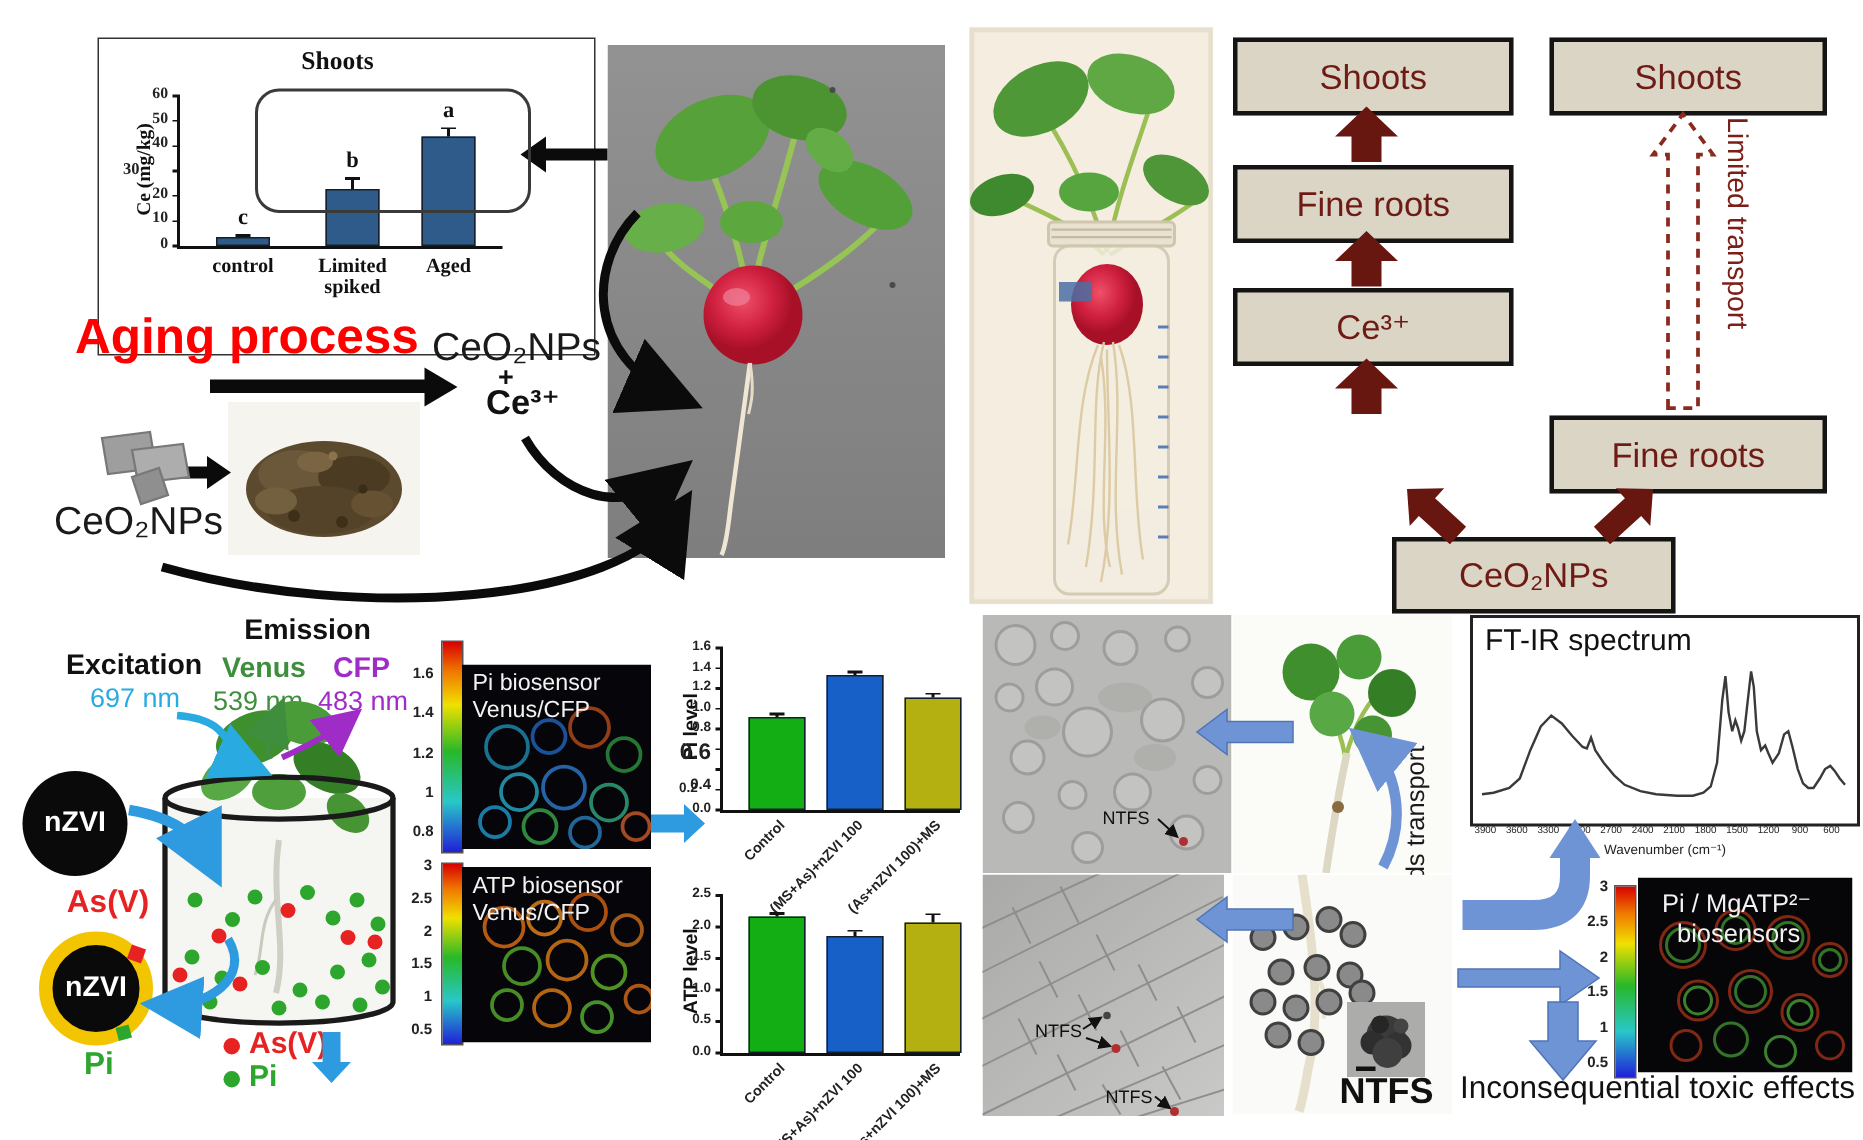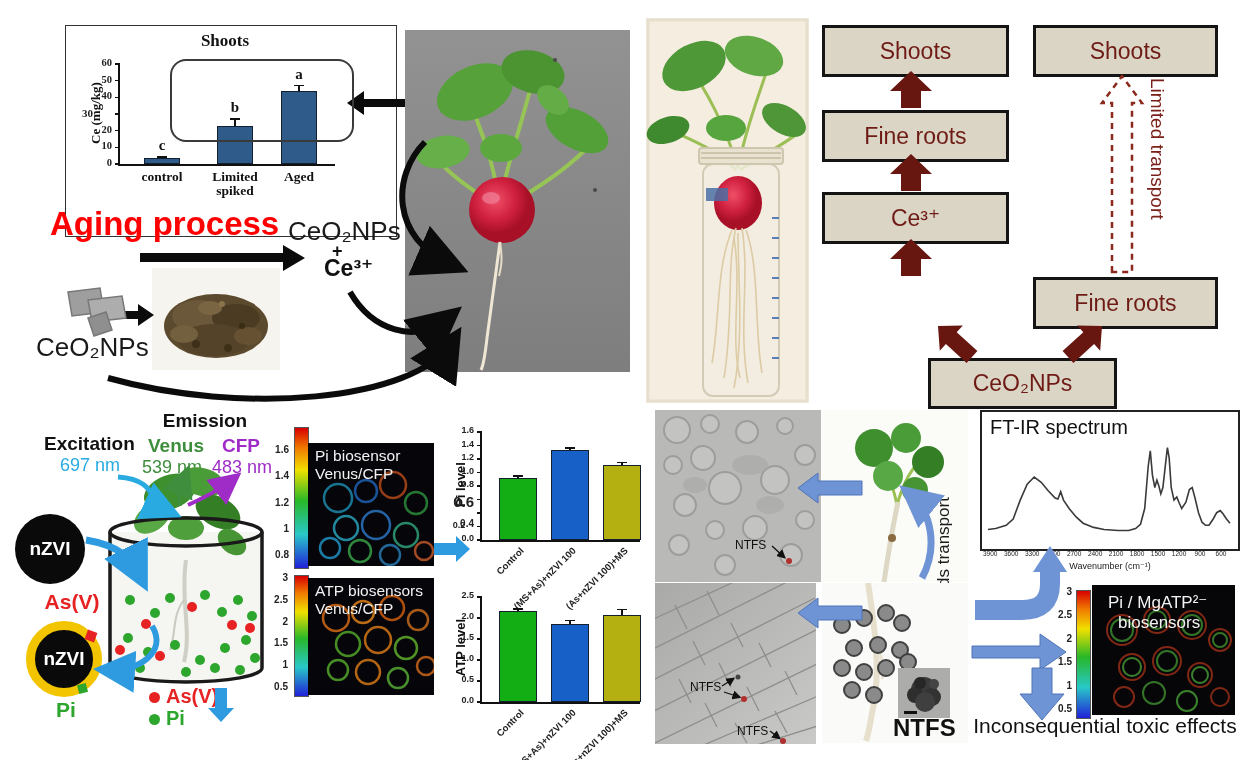--- a/index.html
+++ b/index.html
@@ -211,21 +211,21 @@
       <circle cx="40" cy="66" r="12" stroke="#4F9C28"></circle>
         <circle cx="70" cy="62" r="13" stroke="#C87014"></circle>
       <circle cx="98" cy="70" r="11" stroke="#58A428"></circle>
         <circle cx="118" cy="88" r="9" stroke="#C06018"></circle>
       <circle cx="30" cy="92" r="10" stroke="#4F9C28"></circle>
         <circle cx="60" cy="94" r="12" stroke="#C87014"></circle>
       <circle cx="90" cy="100" r="10" stroke="#50A030"></circle>
     </g>
   </svg>
   <div class="bio-label" style="left:315px;top:582px;">
-    <div>ATP biosensors</div>
+    <div>ATP biosensor</div>
       <div>Venus/CFP</div>
   </div>
 
   <div class="vlabel" style="left:420px;top:477px;width:80px;font-size:13px;">Pi level</div>
   <div class="vlabel" style="left:420px;top:640px;width:80px;font-size:13px;">ATP level</div>
 
   <svg class="svgabs" style="left:655px;top:410px;" width="166" height="172" viewBox="0 0 166 172">
     <rect width="166" height="172" fill="#B9B9B7"></rect>
     <g fill="#C6C6C4" stroke="#979795" stroke-width="2" opacity="0.8">
       <circle cx="22" cy="20" r="13"></circle>

